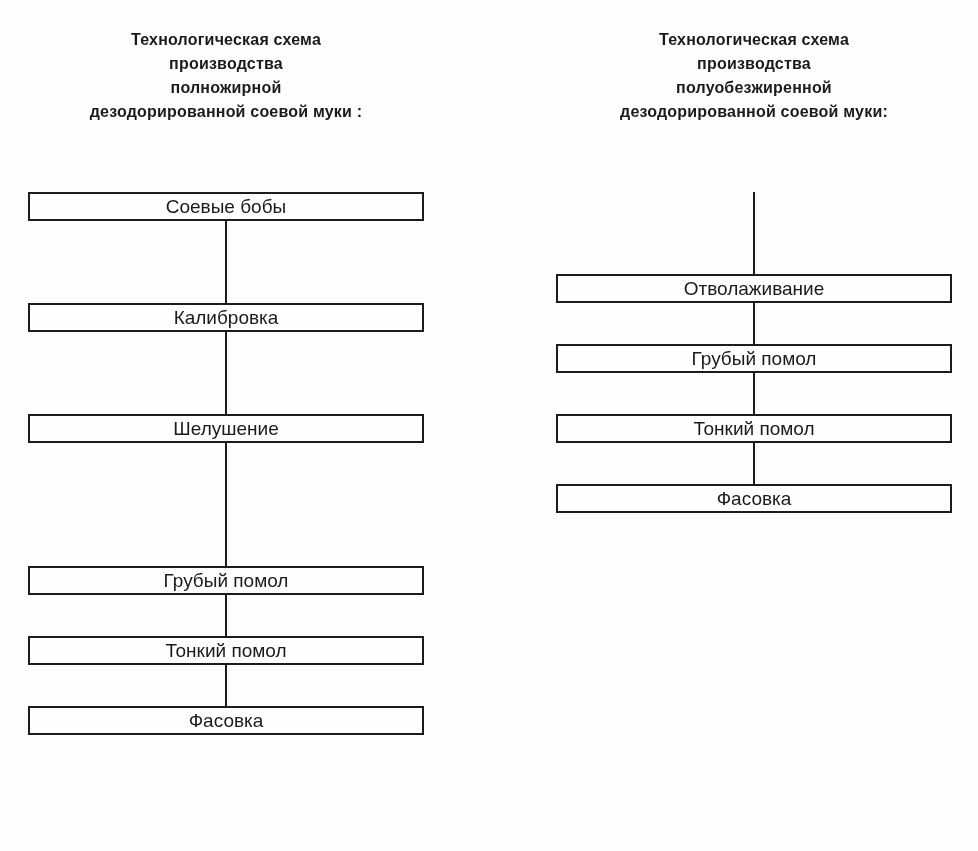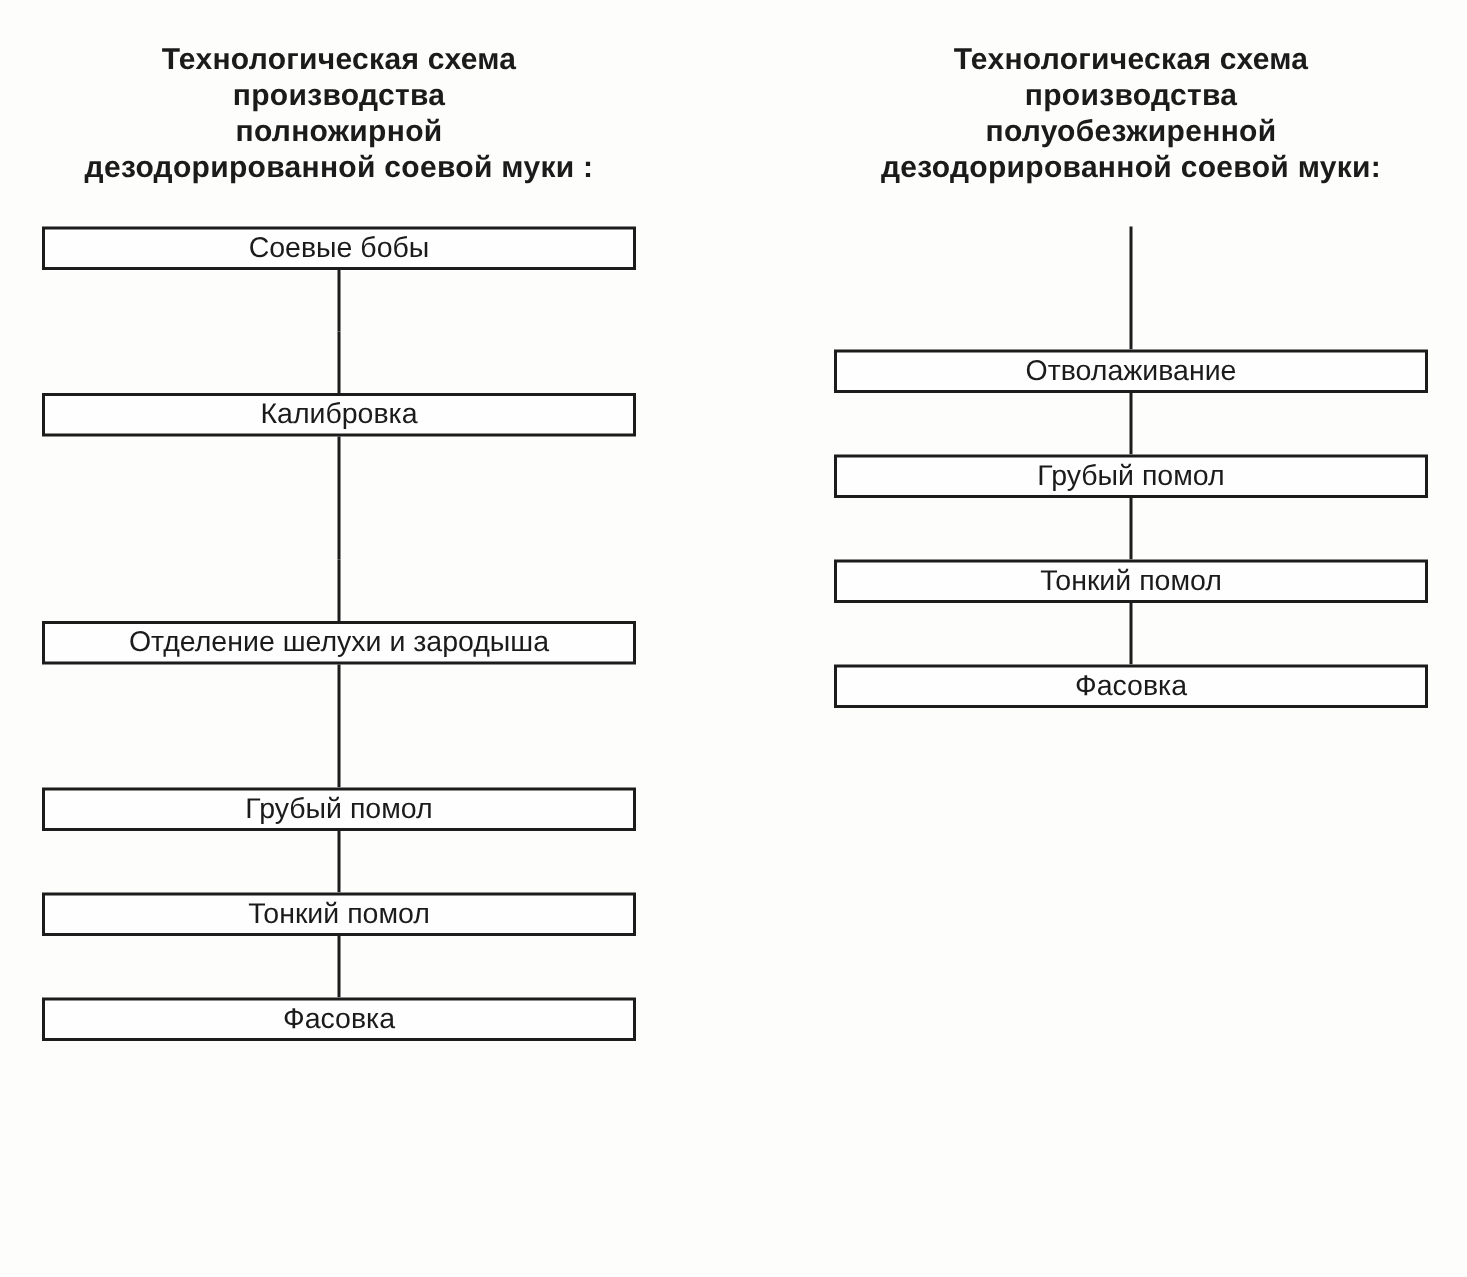--- a/index.html
+++ b/index.html
@@ -13,28 +13,28 @@
   body { position: relative; overflow: hidden; }
 
   .column { position: absolute; top: 0; width: 396px; }
   #left-col  { left: 28px; }
   #right-col { left: 556px; }
 
   .chart-title {
     margin-top: 28px;
     text-align: center;
     font-weight: bold;
-    font-size: 20px;
+    font-size: 16px;
     line-height: 24px;
     white-space: pre-line;
     letter-spacing: 0.2px;
   }
 
   .steps {
-    margin-top: 27px;
+    margin-top: 68px;
     display: flex;
     flex-direction: column;
     align-items: center;
   }
 
   .step-box {
     width: 100%;
     height: 29px;
     border: 2px solid #1c1c1c;
     background: #fefefe;
@@ -60,22 +60,22 @@
 производства
 полножирной
 дезодорированной соевой муки :</div>
   <div class="steps">
       <div class="step-box">Соевые бобы</div>
       <div class="connector"></div>
       <div class="connector"></div>
       <div class="step-box">Калибровка</div>
       <div class="connector"></div>
       <div class="connector"></div>
+      <div class="step-box">Шелушение</div>
       <div class="connector"></div>
-      <div class="step-box">Отделение шелухи и зародыша</div>
       <div class="connector"></div>
       <div class="connector"></div>
       <div class="step-box">Грубый помол</div>
       <div class="connector"></div>
       <div class="step-box">Тонкий помол</div>
       <div class="connector"></div>
       <div class="step-box">Фасовка</div>
     </div>
 </div>
 

